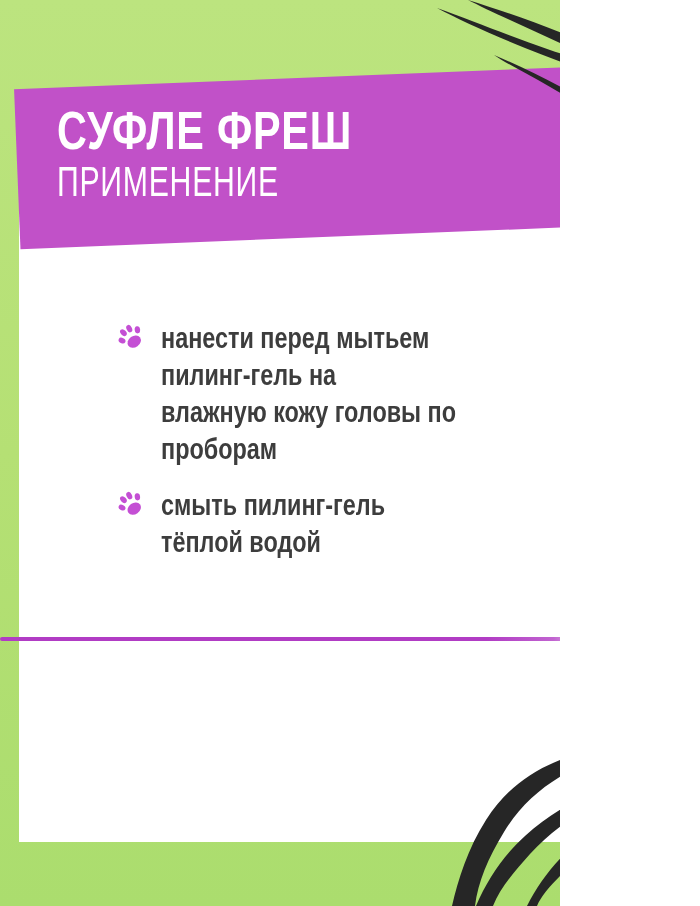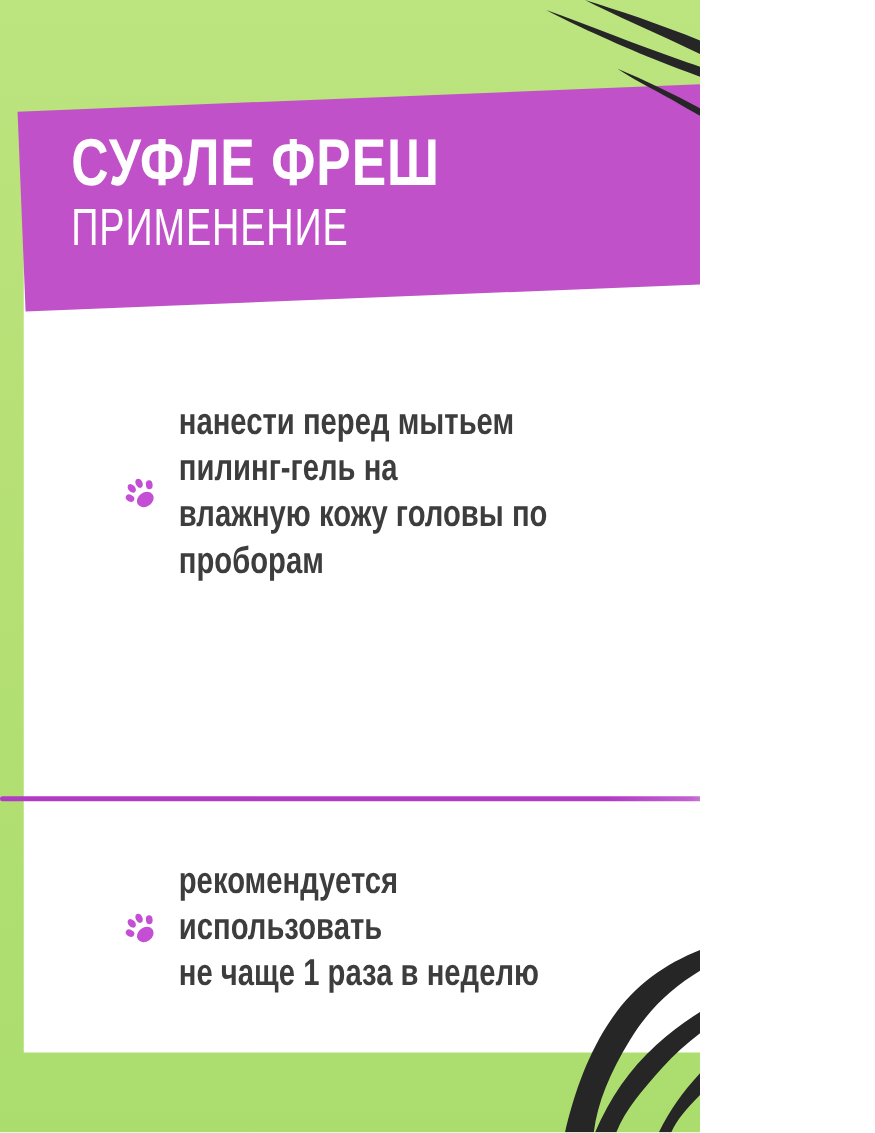--- a/index.html
+++ b/index.html
@@ -22,21 +22,21 @@
   .header-text{position:absolute;left:57px;top:103px;color:#ffffff;}
   .title{
     font-size:53px;font-weight:700;line-height:56px;letter-spacing:1px;
     transform:scaleX(0.78);transform-origin:left top;white-space:nowrap;
   }
   .subtitle{
     font-size:42px;font-weight:400;line-height:46px;letter-spacing:1px;
     transform:scaleX(0.72);transform-origin:left top;white-space:nowrap;
   }
   .step{
-    position:absolute;left:98px;display:flex;align-items:center;gap:15px;
+    position:absolute;left:116px;display:flex;align-items:flex-start;gap:15px;
   }
   .paw{width:30px;height:30px;flex:0 0 30px;margin-top:3px;}
   .step-text{
     color:#3d3d3d;font-size:30px;font-weight:700;line-height:37px;
     white-space:pre-line;transform:scaleX(0.78);transform-origin:left top;
   }
   .divider{
     position:absolute;left:0;top:637px;width:608px;height:4px;border-radius:2px;
     background:linear-gradient(to right,#b13cc4 0%,#b13cc4 80%,rgba(177,60,196,0.8) 91%,rgba(177,60,196,0) 100%);
   }
@@ -66,37 +66,36 @@
         <ellipse cx="15" cy="9.5" rx="3.6" ry="5.2" transform="rotate(-8 15 9.5)"></ellipse>
         <ellipse cx="24.5" cy="9.5" rx="3.6" ry="5.2" transform="rotate(8 24.5 9.5)"></ellipse>
         <ellipse cx="32.5" cy="17" rx="3.6" ry="4.8" transform="rotate(28 32.5 17)"></ellipse>
       </g>
     </svg>
     <div class="step-text">нанести перед мытьем пилинг-гель на
 влажную кожу головы по проборам</div>
   </div>
 
 
-
-
-  <div class="divider"></div>
-
-  <div class="step" style="top:686px">
+  <div class="step" style="top:486px">
     <svg class="paw" viewBox="0 0 40 40">
       <g fill="#c44fd4" transform="rotate(-35 20 20)">
         <ellipse cx="20" cy="27.5" rx="9.5" ry="7.5"></ellipse>
         <ellipse cx="7.5" cy="17" rx="3.6" ry="4.8" transform="rotate(-28 7.5 17)"></ellipse>
         <ellipse cx="15" cy="9.5" rx="3.6" ry="5.2" transform="rotate(-8 15 9.5)"></ellipse>
         <ellipse cx="24.5" cy="9.5" rx="3.6" ry="5.2" transform="rotate(8 24.5 9.5)"></ellipse>
         <ellipse cx="32.5" cy="17" rx="3.6" ry="4.8" transform="rotate(28 32.5 17)"></ellipse>
       </g>
     </svg>
-    <div class="step-text">рекомендуется использовать
-не чаще 1 раза в неделю</div>
+    <div class="step-text">смыть пилинг-гель тёплой водой</div>
   </div>
+
+
+  <div class="divider"></div>
+
 
   <svg class="claws claws-top" width="270" height="300" viewBox="0 0 270 300">
     <g fill="#262626" stroke="none">
       <path d="M38,0 C70,10 115,25 150,41 C175,52 196,58 210,67 C232,79 252,88 263,95
                C240,88 220,81 198,73 C160,58 120,38 80,20 C62,12 48,5 38,0 Z"></path>
       <path d="M7,8 C40,20 80,36 120,50 C150,60 180,70 205,80 C228,88 248,96 262,104
                C245,98 225,92 203,86 C170,76 130,62 95,48 C60,34 28,19 7,8 Z"></path>
       <path d="M64,55 C90,66 115,78 140,92 C170,108 200,124 222,138 C238,148 247,153 250,156
                C235,148 215,138 196,128 C165,112 135,96 108,80 C90,70 74,62 64,55 Z"></path>
     </g>

